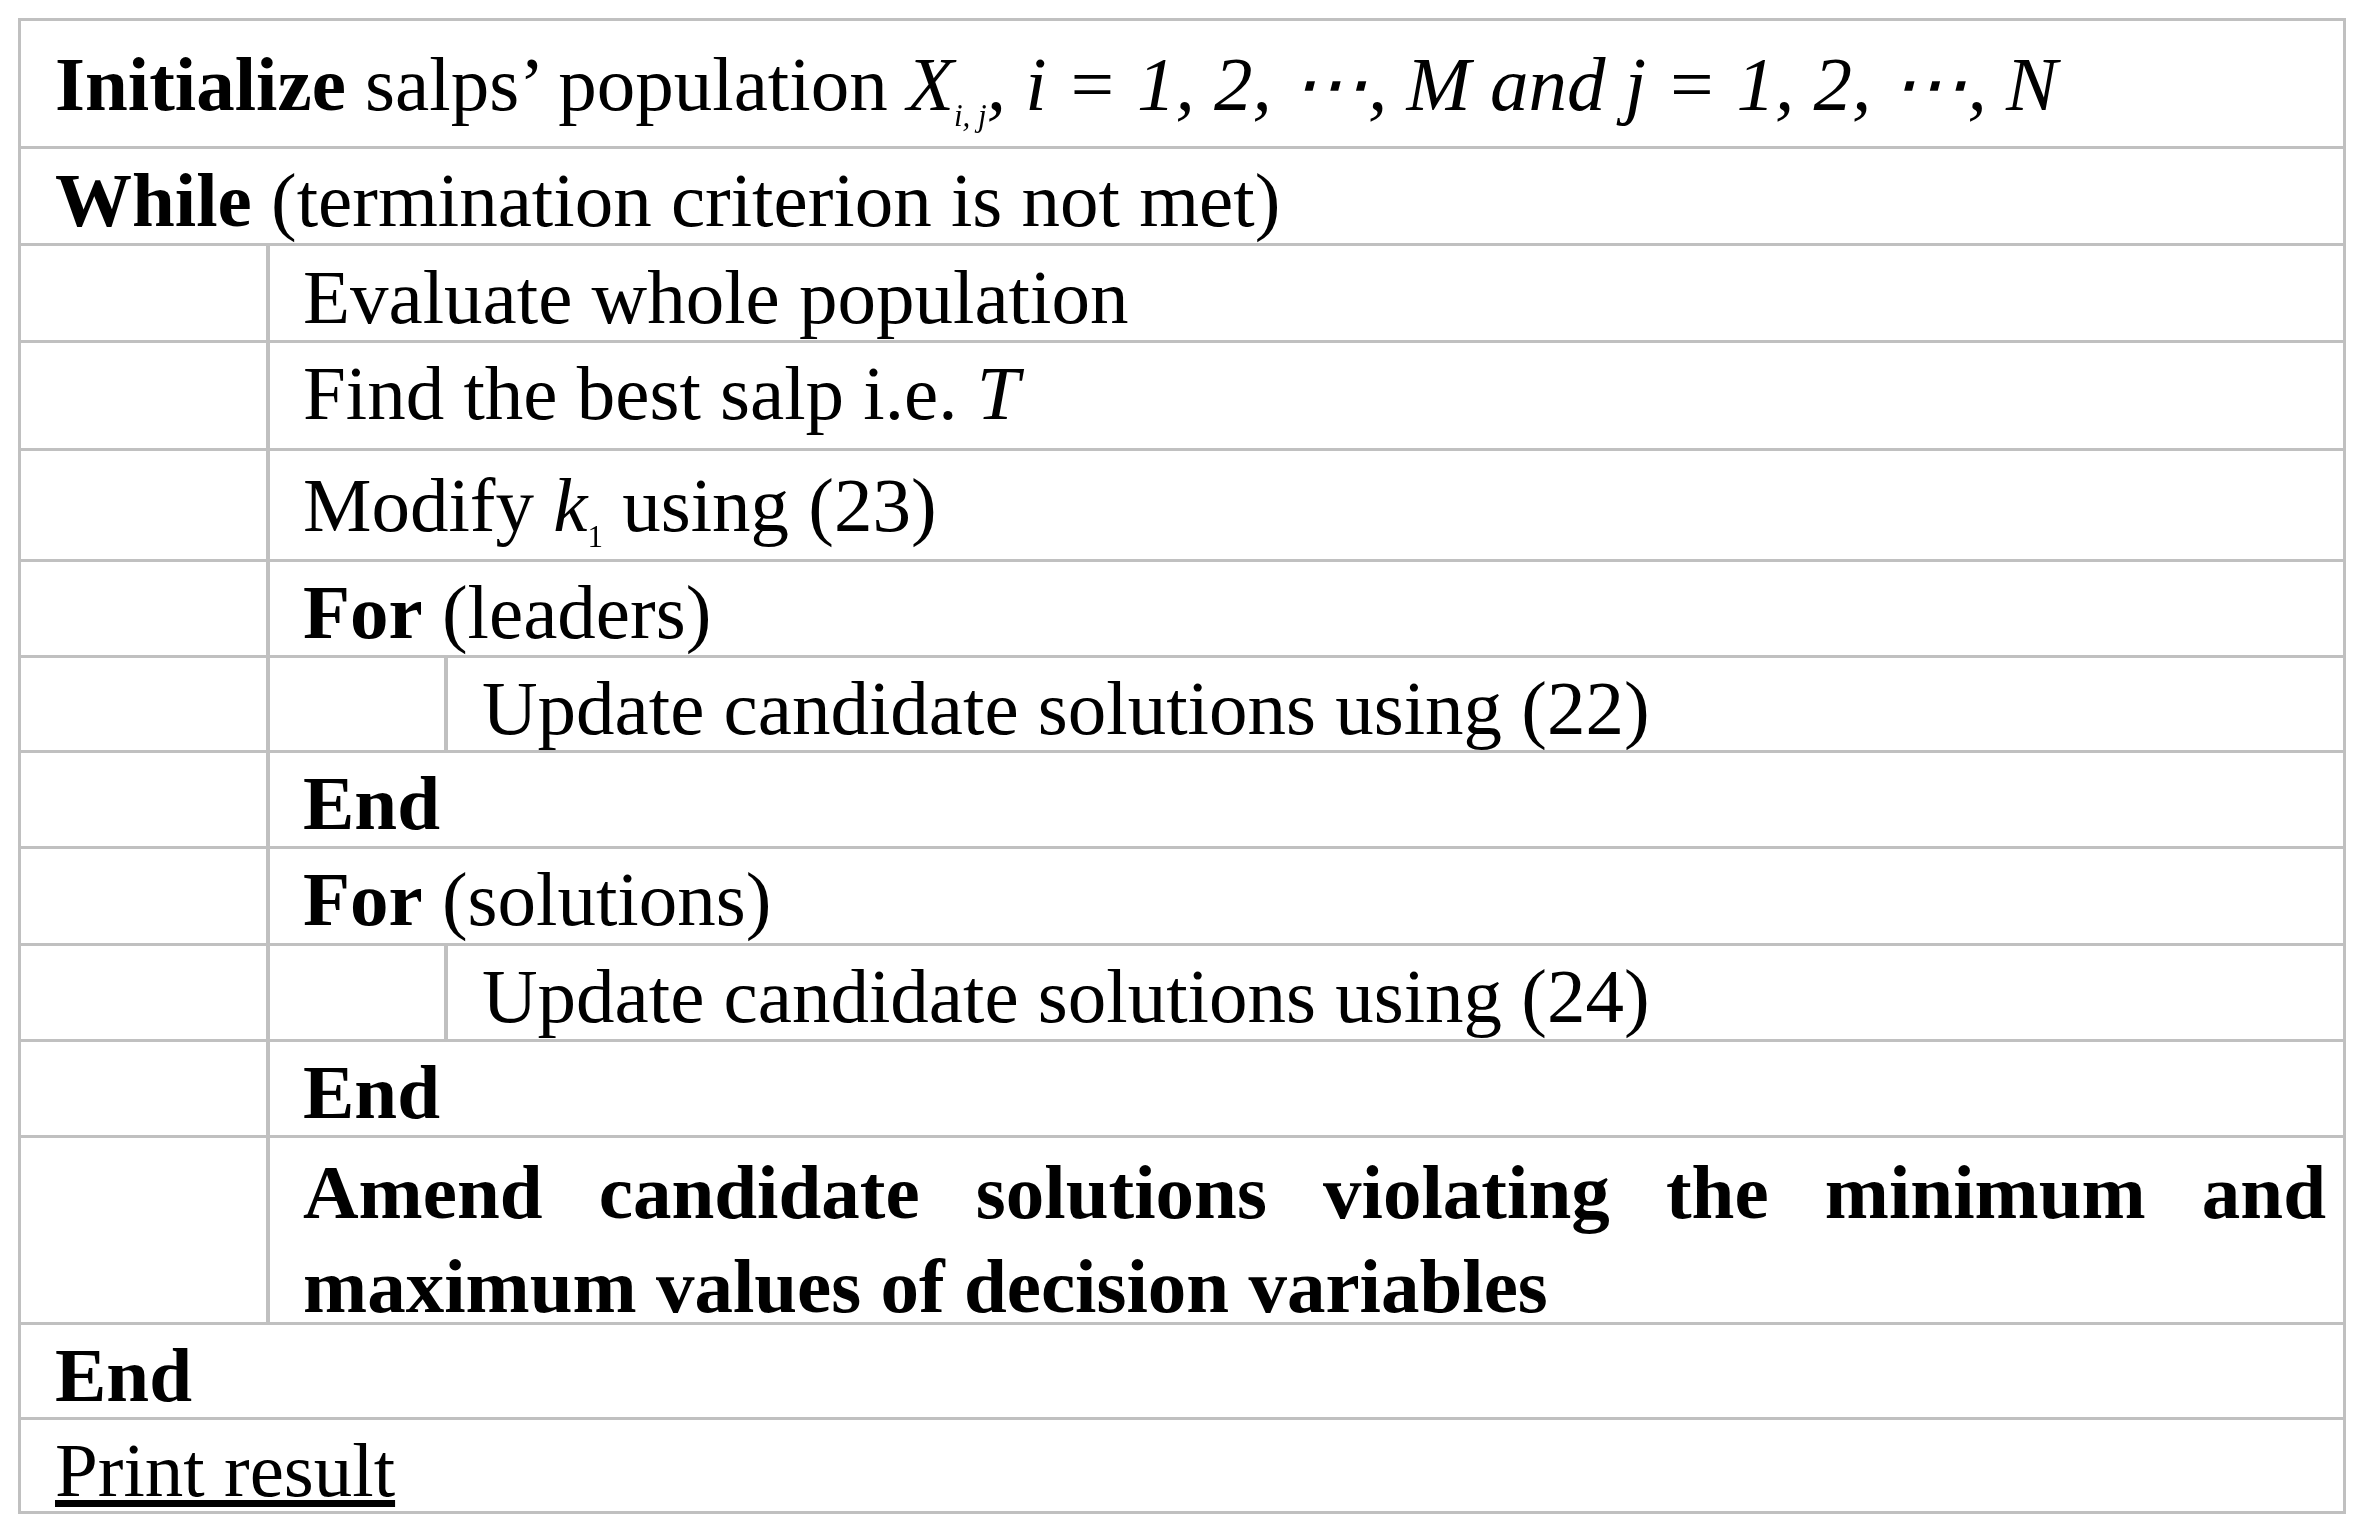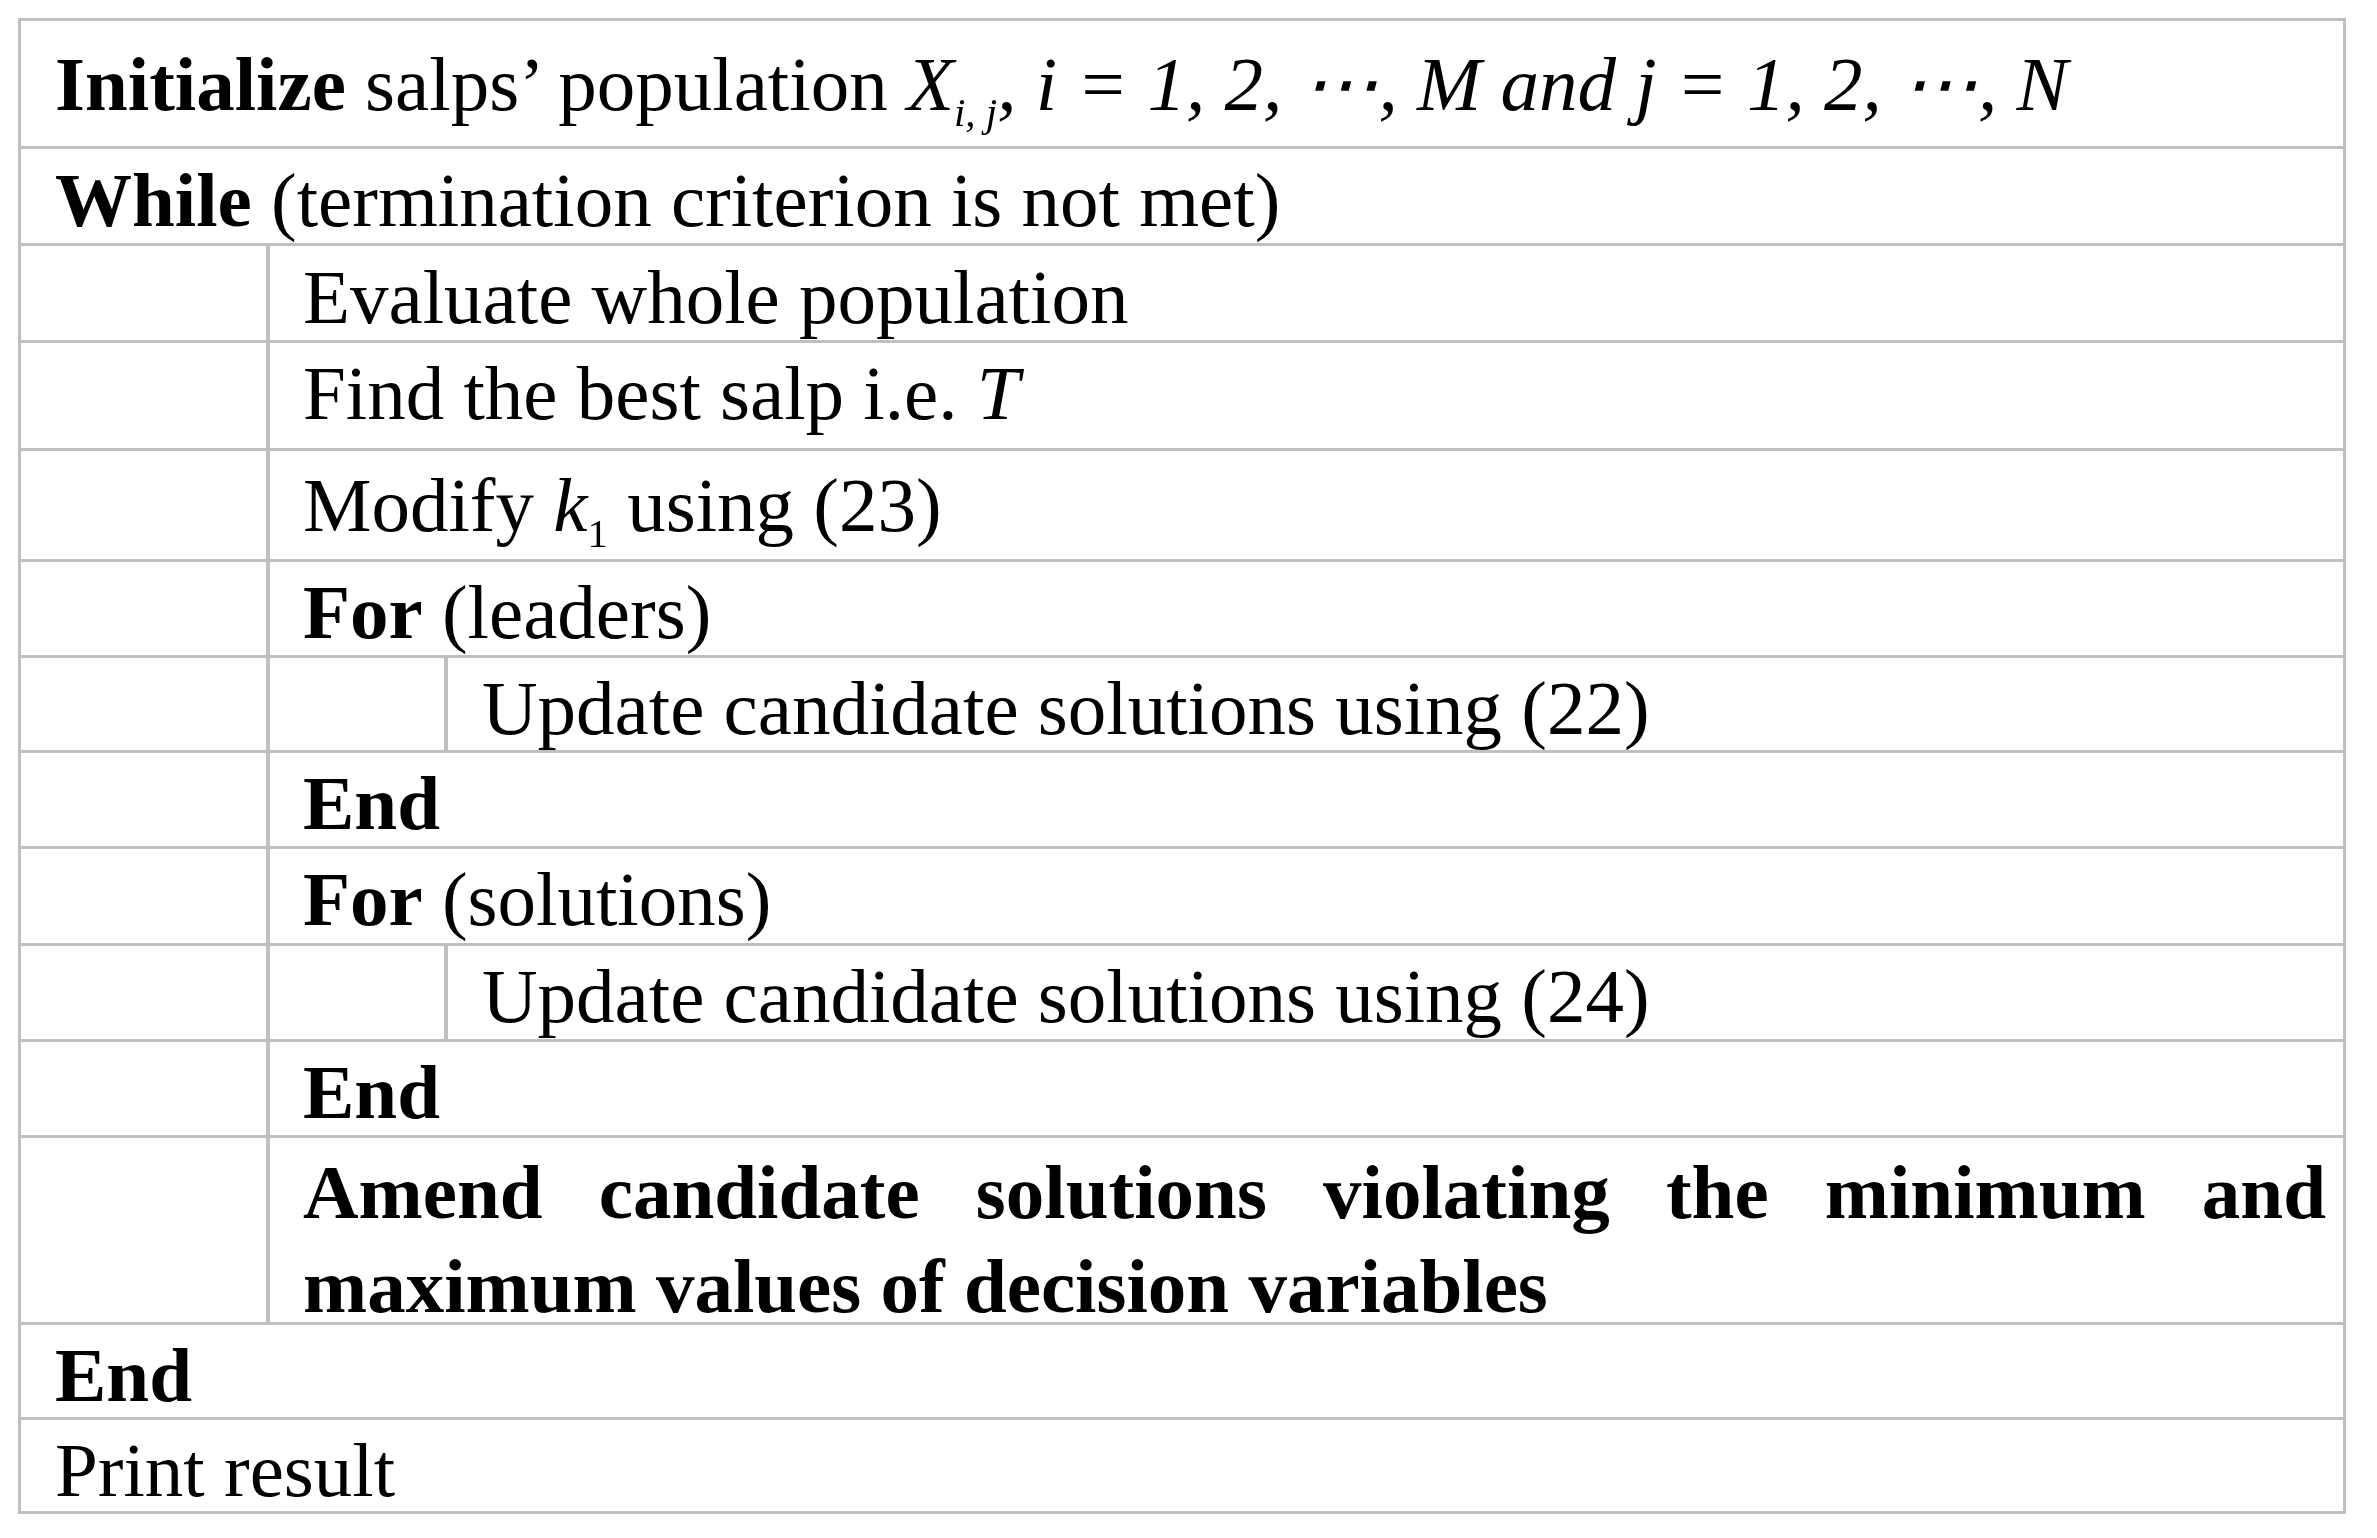--- a/index.html
+++ b/index.html
@@ -5,21 +5,21 @@
   html, body { margin:0; padding:0; background:#ffffff; }
   body { width:2377px; height:1539px; position:relative; overflow:hidden;
          font-family:"Liberation Serif", "DejaVu Serif", serif; color:#000; }
   .tbl { position:absolute; left:18px; top:18px; width:2328px; height:1496px;
          border:3.6px solid #c0c0c0; box-sizing:border-box; }
   .row { position:absolute; left:0; right:0; border-top:3.6px solid #c0c0c0; box-sizing:border-box; }
   .row.first { border-top:none; }
   .vline { position:absolute; top:0; bottom:0; width:3.6px; background:#c0c0c0; }
   .cell-text { position:absolute; font-size:77px; line-height:1; white-space:nowrap; }
   .b { font-weight:bold; }
-  sub { font-size:41px; vertical-align:-16px; }
+  sub { font-size:31px; vertical-align:-16px; }
   .math { font-style:italic; }
   .just { white-space:normal; text-align:justify; text-align-last:left; line-height:94px; }
 </style>
 </head>
 <body>
 
 <div class="tbl">
 
   <div class="row first" style="top:0; height:128px;">
     <span class="cell-text" style="left:34px; top:25px;"><span class="b">Initialize</span><span> salps’ population </span> <span class="math">X</span><sub class="math">i, j</sub><span class="math">,  i = 1, 2, ⋯, M  and  j = 1, 2, ⋯, N</span></span>
@@ -71,16 +71,16 @@
     <span class="cell-text just" style="left:282px; top:7.1px; width:2023px;font-weight:bold;">Amend candidate solutions violating the minimum and maximum values of decision variables</span>
   </div>
 
   <div class="vline" style="left:245px; top:222px; height:1079px;"></div>
 
   <div class="row" style="top:1301px; height:95px;">
     <span class="cell-text b" style="left:34px; top:11.6px;">End</span>
   </div>
 
   <div class="row" style="top:1396px; height:96px;">
-    <span class="cell-text" style="left:34px; top:11.6px;">Print result</span>
+    <span class="cell-text" style="left:34px; top:11.6px;text-decoration:underline;">Print result</span>
   </div>
 </div>
 
 
 </body></html>

